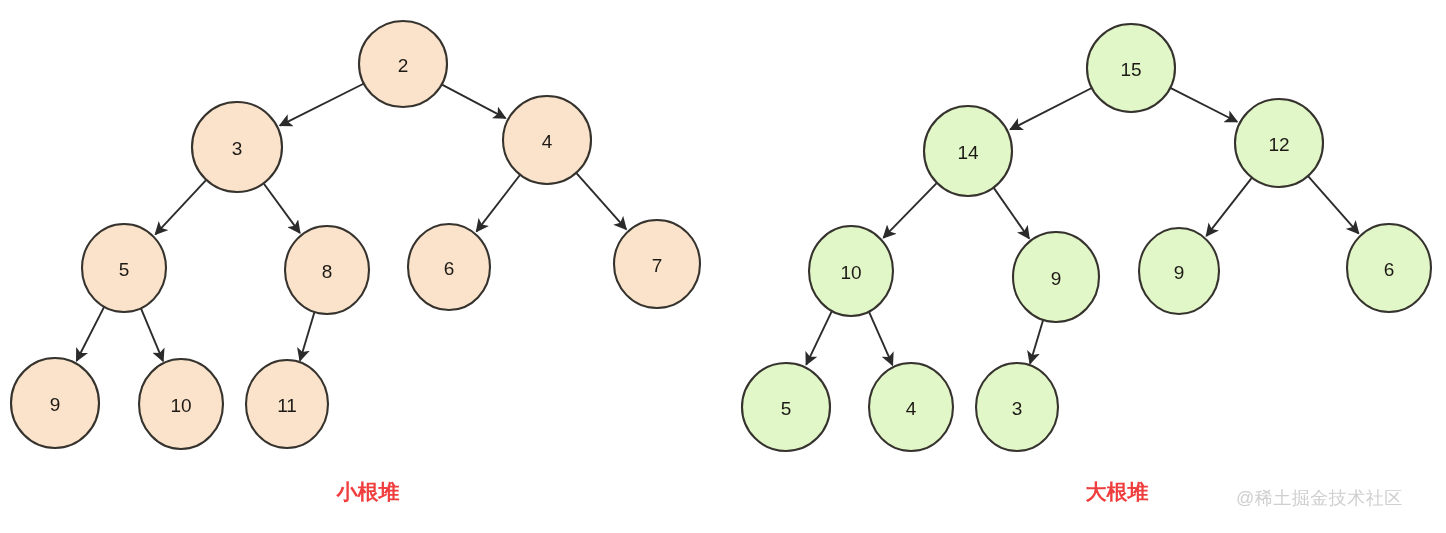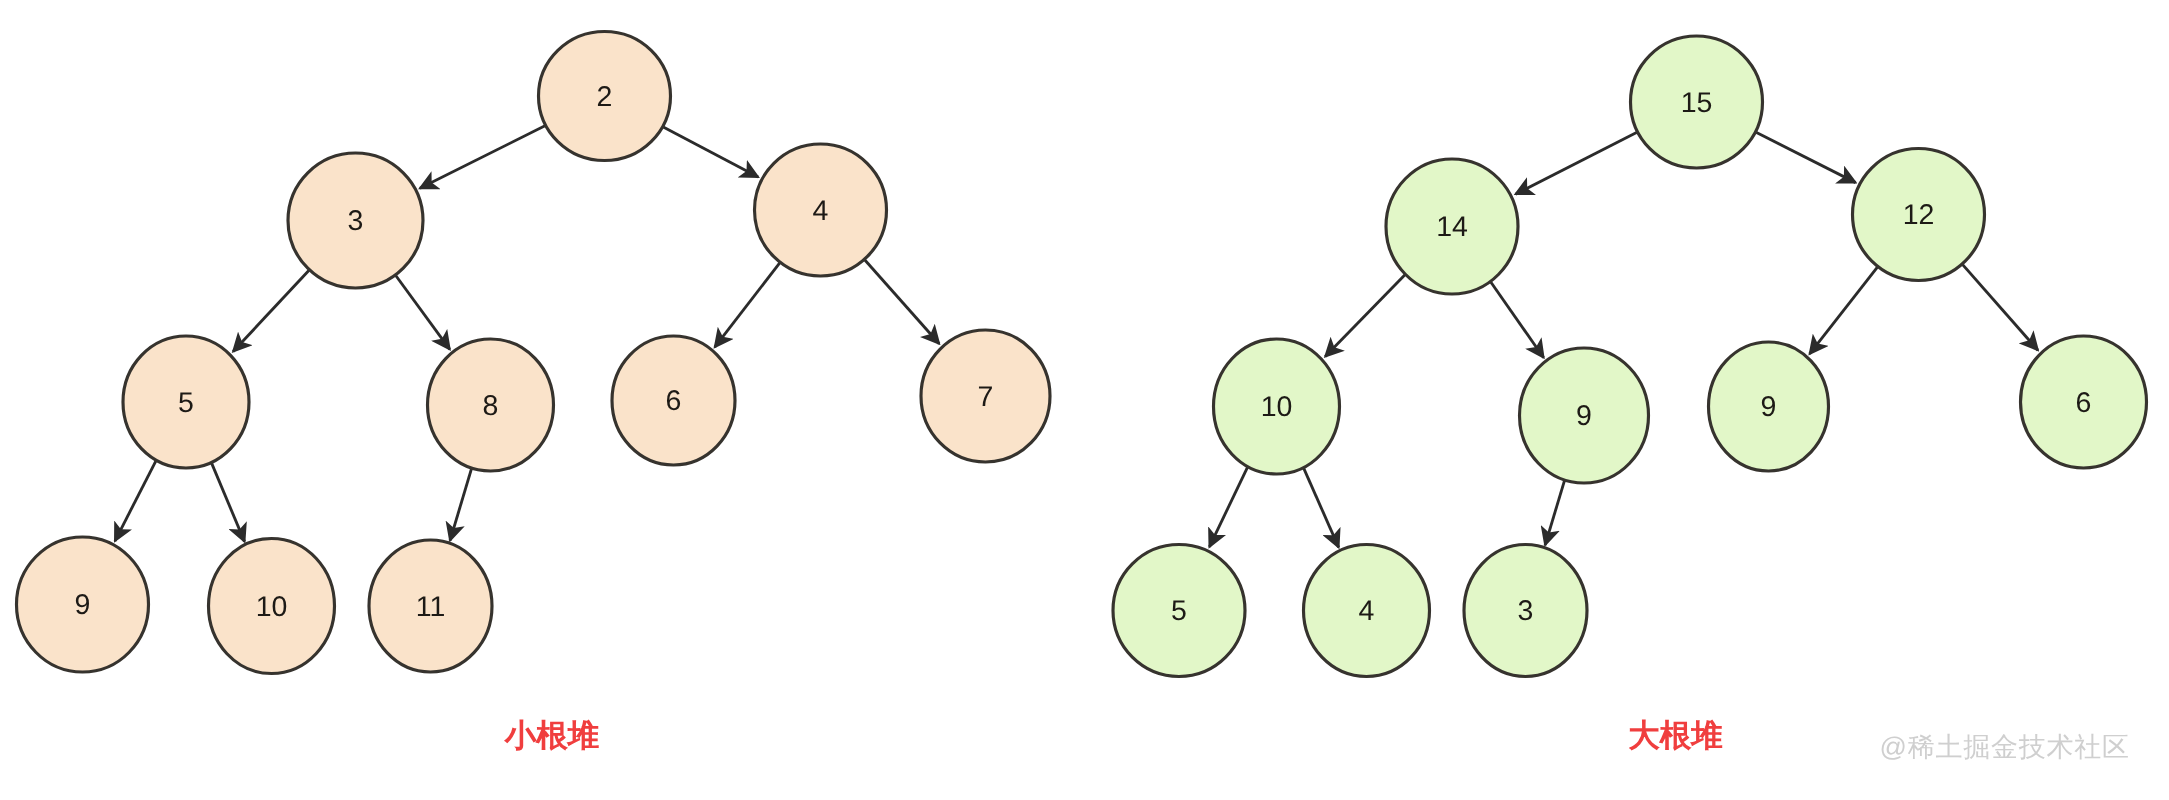--- a/index.html
+++ b/index.html
@@ -170,14 +170,14 @@
           <ellipse cx="1017" cy="407" rx="41" ry="44" class="node-circle" fill="#e2f7c8" stroke="#36332e"></ellipse>
           <text x="1017" y="408" class="node-label">3</text>
         </g>
       </g>
     <g id="captions-layer">
         <text x="368" y="491" class="heap-caption" fill="#f03e3e">小根堆</text>
         <text x="1117" y="491" class="heap-caption" fill="#f03e3e">大根堆</text>
       </g>
   </svg>
 
-  <div class="watermark" style="left: 1236px; top: 486px; color: rgb(207, 207, 207); margin-left: 17px;">@稀土掘金技术社区</div>
+  <div class="watermark" style="left: 1236px; top: 486px; color: rgb(207, 207, 207);">@稀土掘金技术社区</div>
 </div>
 
 </body></html>

